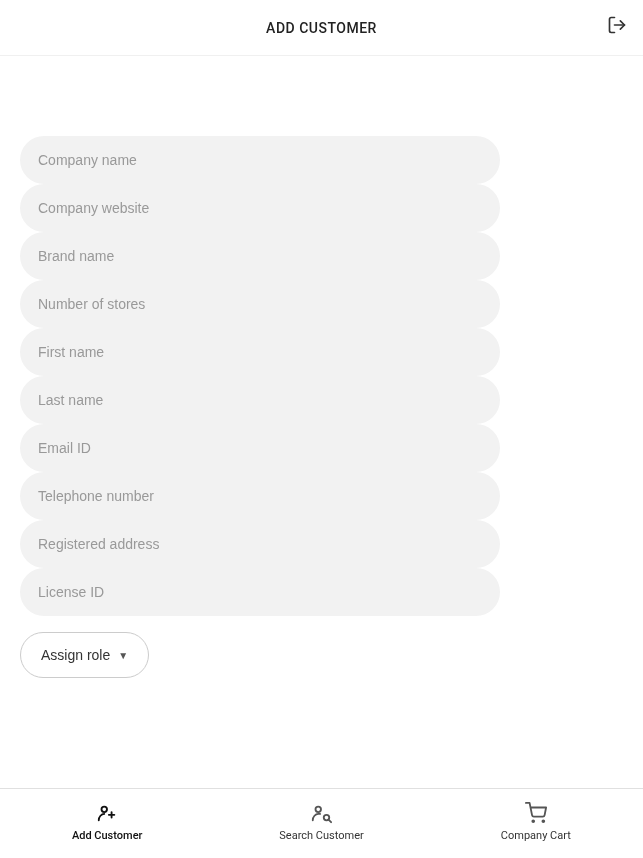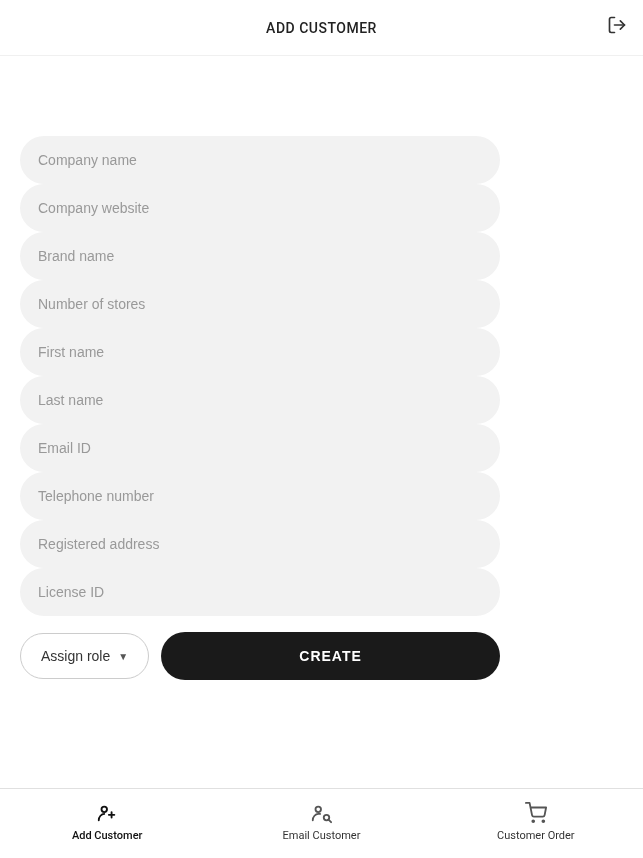--- a/index.html
+++ b/index.html
@@ -179,21 +179,20 @@
 <main class="main-content">
   <div class="form-container">
 
     <div id="fields-container"><input type="text" class="form-input" placeholder="Company name" style=""><input type="text" class="form-input" placeholder="Company website" style=""><input type="text" class="form-input" placeholder="Brand name" style=""><input type="text" class="form-input" placeholder="Number of stores" style=""><input type="text" class="form-input" placeholder="First name" style=""><input type="text" class="form-input" placeholder="Last name" style=""><input type="email" class="form-input" placeholder="Email ID" style=""><input type="tel" class="form-input" placeholder="Telephone number" style=""><input type="text" class="form-input" placeholder="Registered address" style=""><input type="text" class="form-input" placeholder="License ID" style=""></div>
 
     <div class="form-actions">
       <button class="assign-role-btn">
         <span>Assign role</span>
         <span class="chevron">▼</span>
       </button>
-      <button class="create-btn">CREATE</button>
     </div>
   </div>
 </main>
 
 <nav class="bottom-nav">
 
   <div class="nav-item active">
     <div class="nav-icon">
       <svg viewBox="0 0 24 24" fill="none" stroke="#111" stroke-width="2" stroke-linecap="round" stroke-linejoin="round">
         <circle cx="9" cy="8" r="3"></circle>
@@ -207,27 +206,27 @@
 
   <div class="nav-item">
     <div class="nav-icon">
       <svg viewBox="0 0 24 24" fill="none" stroke="#555" stroke-width="2" stroke-linecap="round" stroke-linejoin="round">
         <circle cx="9" cy="8" r="3"></circle>
         <path d="M3 20c0-4 3-7 6-7h2"></path>
         <circle cx="18" cy="17" r="3"></circle>
         <line x1="20.5" y1="19.5" x2="23" y2="22"></line>
       </svg>
     </div>
-    <span class="nav-label">Email Customer</span>
+    <span class="nav-label">Search Customer</span>
   </div>
 
 
   <div class="nav-item">
     <div class="nav-icon">
       <svg viewBox="0 0 24 24" fill="none" stroke="#555" stroke-width="2" stroke-linecap="round" stroke-linejoin="round">
         <circle cx="9" cy="21" r="1"></circle>
         <circle cx="20" cy="21" r="1"></circle>
         <path d="M1 1h4l2.68 13.39a2 2 0 0 0 2 1.61h9.72a2 2 0 0 0 2-1.61L23 6H6"></path>
       </svg>
     </div>
-    <span class="nav-label">Customer Order</span>
+    <span class="nav-label">Company Cart</span>
   </div>
 </nav>
 
 </body></html>

